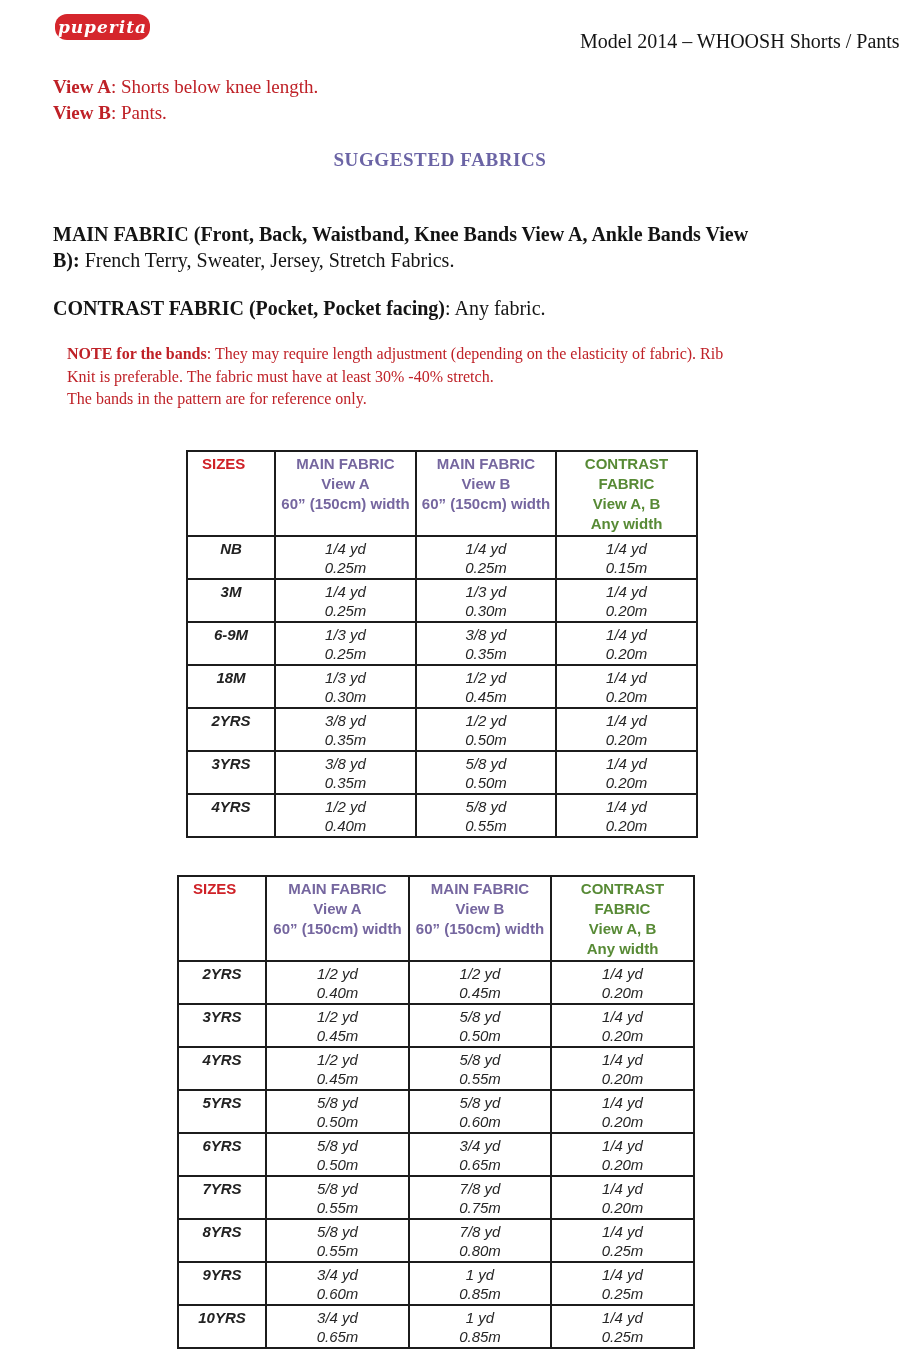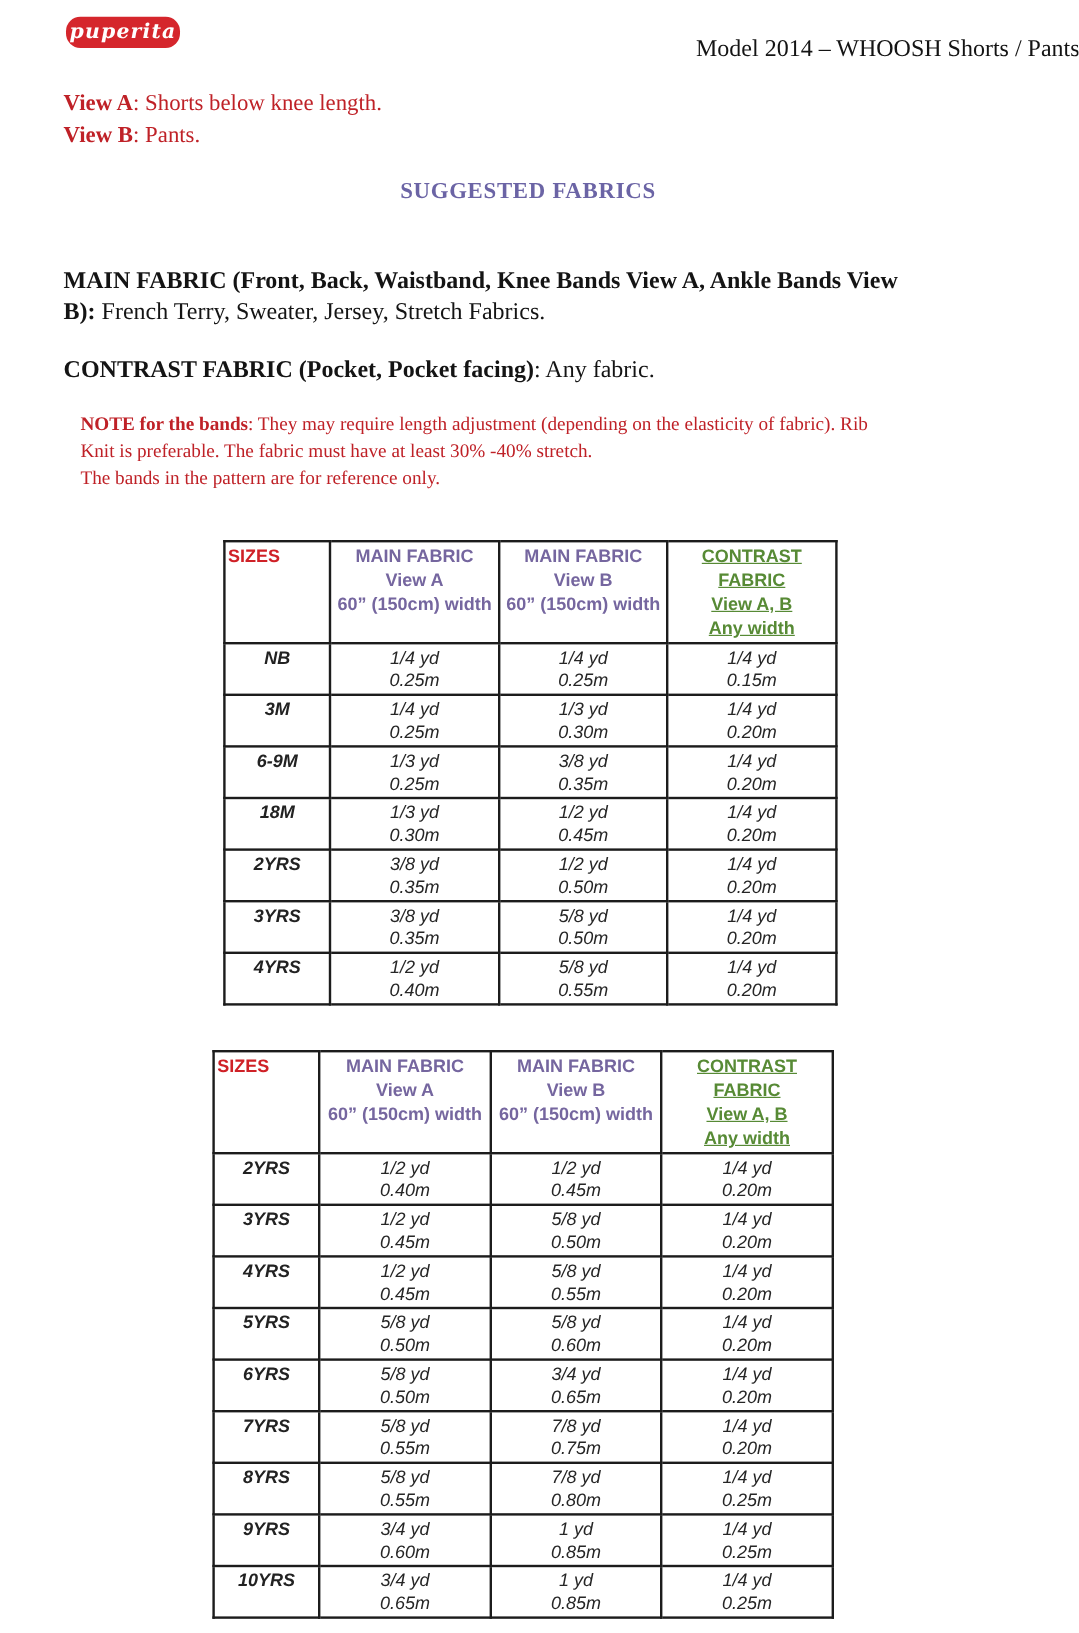--- a/index.html
+++ b/index.html
@@ -36,22 +36,22 @@
   .ftable th,.ftable td{border:2px solid var(--border);vertical-align:top;text-align:center;
         padding:2px 3px 1px;overflow:hidden;}
   .ftable thead tr{height:63px;}
   .ftable thead th{font-weight:bold;line-height:20px;}
   .ftable tbody tr{height:41px;font-style:italic;}
   .t2.ftable tbody tr{height:42px;}
   .ftable tbody th.size-cell{font-weight:bold;line-height:19px;}
   .ftable tbody td{font-weight:normal;line-height:19px;color:#262626;}
   .hdr-red{color:var(--sizes-red);}
   .hdr-purple{color:var(--purple);}
-  .hdr-green{color:var(--green);text-decoration:underline;}
-  th.left{text-align:left;padding-left:2px;}
+  .hdr-green{color:var(--green);}
+  th.left{text-align:left;padding-left:14px;}
   .t1{left:186px;top:450px;width:510px;}
   .t2{left:177px;top:875px;width:516px;}
 </style>
 </head>
 <body>
 
 <div class="page">
 
   <div class="logo">
     <span>puperita</span>

